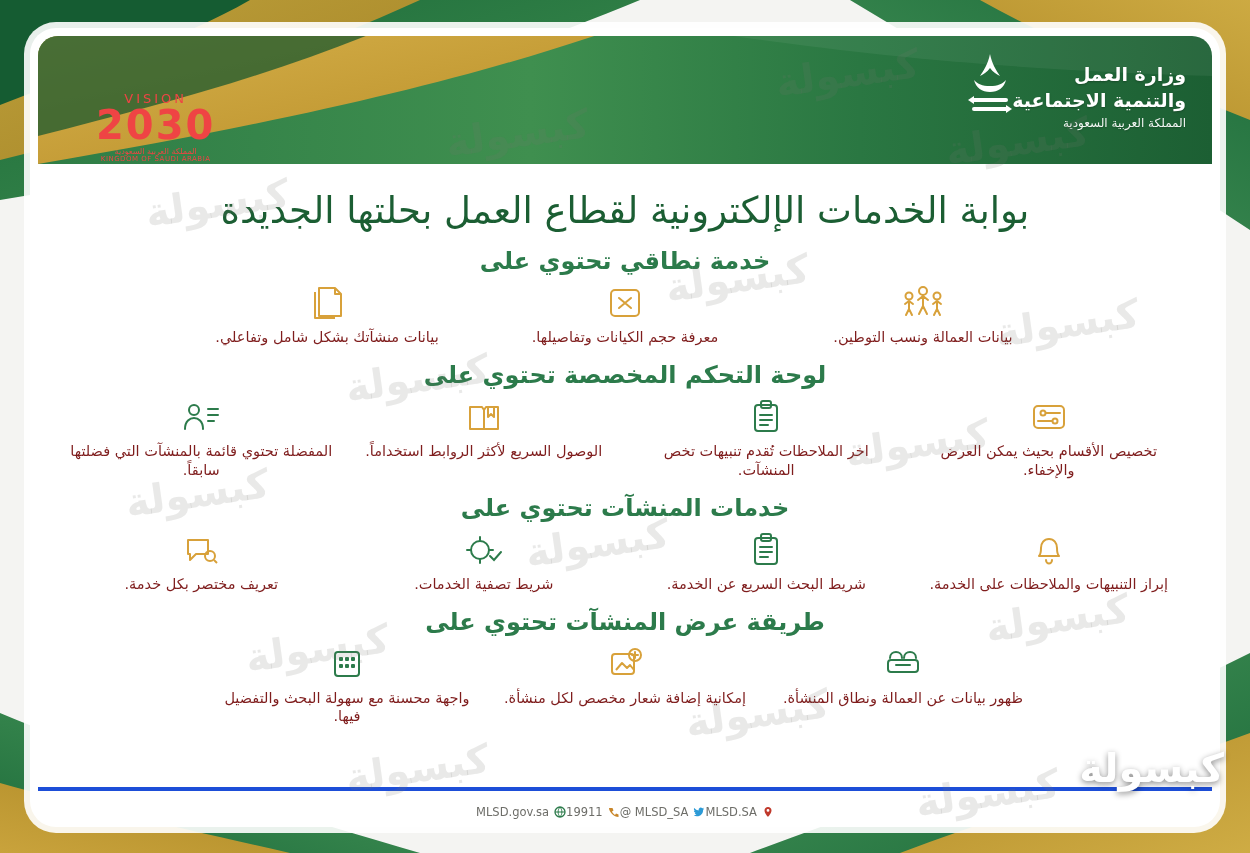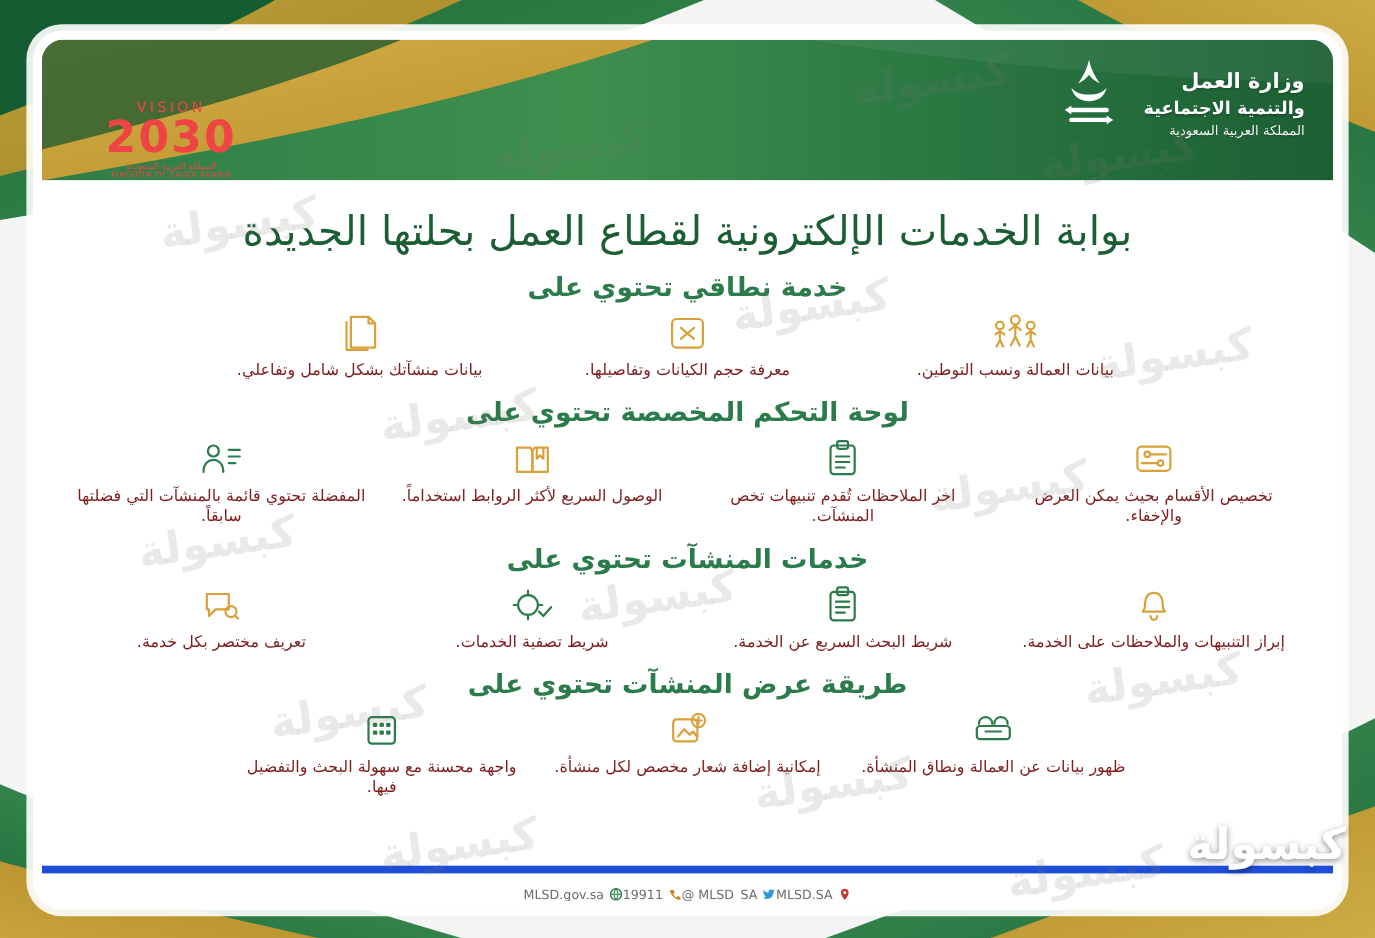--- a/index.html
+++ b/index.html
@@ -55,21 +55,21 @@
   #ministry {
     position: absolute;
     top: 26px; right: 26px;
     text-align: right;
     color: #ffffff;
     line-height: 1.35;
     z-index: 3;
     text-shadow: 0 1px 2px rgba(0,0,0,0.25);
   }
   #ministry .m1 { font-size: 19px; font-weight: bold; }
-  #ministry .m2 { font-size: 16px; font-weight: bold; }
+  #ministry .m2 { font-size: 19px; font-weight: bold; }
   #ministry .m3 { font-size: 12px; opacity: 0.95; margin-top: 2px; }
   #emblem {
     position: absolute;
     top: 14px; right: 192px;
     width: 60px; height: 80px;
     z-index: 3;
   }
   #vision {
     position: absolute;
     top: 56px; left: 58px;
@@ -139,21 +139,21 @@
 
   
   #footer {
     position: absolute;
     bottom: 6px; left: 0; right: 0;
     height: 26px;
     display: flex;
     flex-direction: row-reverse;
     align-items: center;
     justify-content: center;
-    border-top: 7px solid #1d4ed8;
+    border-top: 4px solid #1d4ed8;
     padding-top: 19px;
   }
   .foot-item {
     display: flex;
     flex-direction: row-reverse;
     align-items: center;
     gap: 5px;
     color: #6d6d68;
     font-size: 11.5px;
     direction: ltr;

